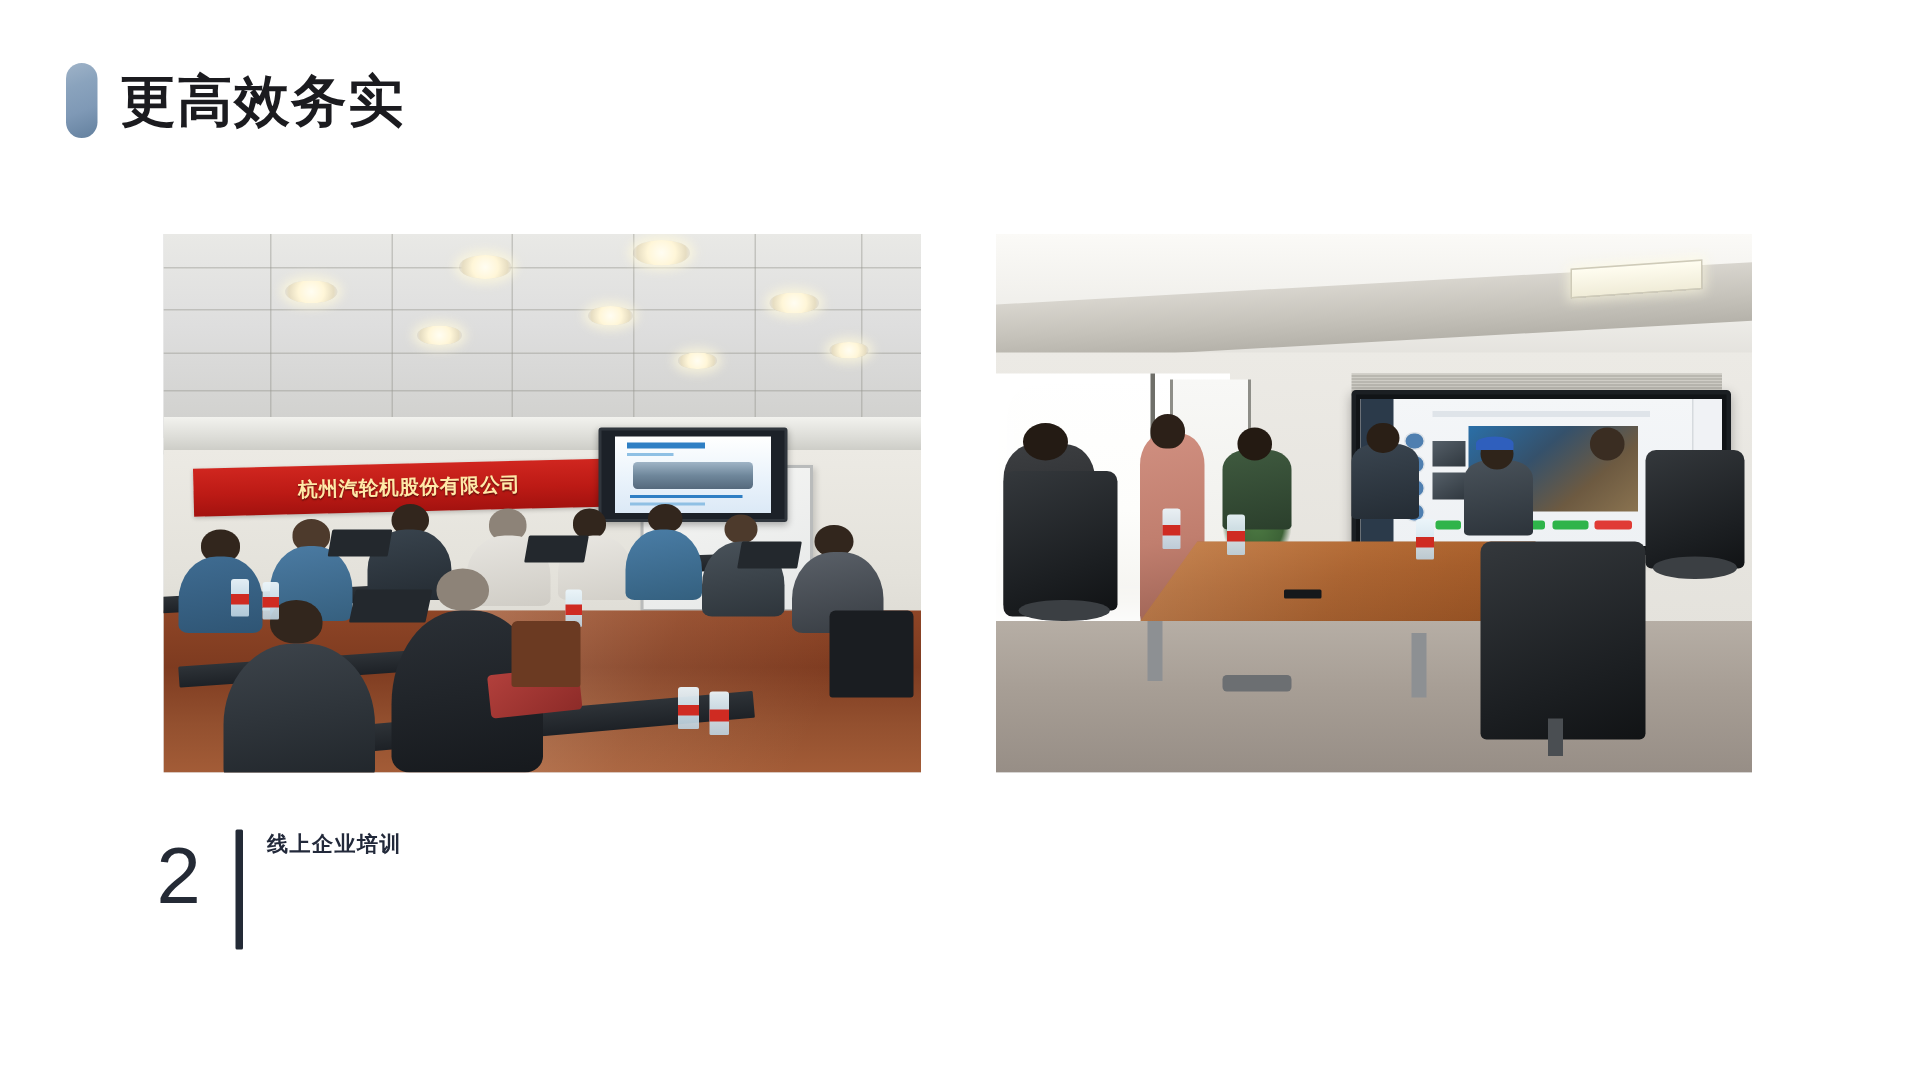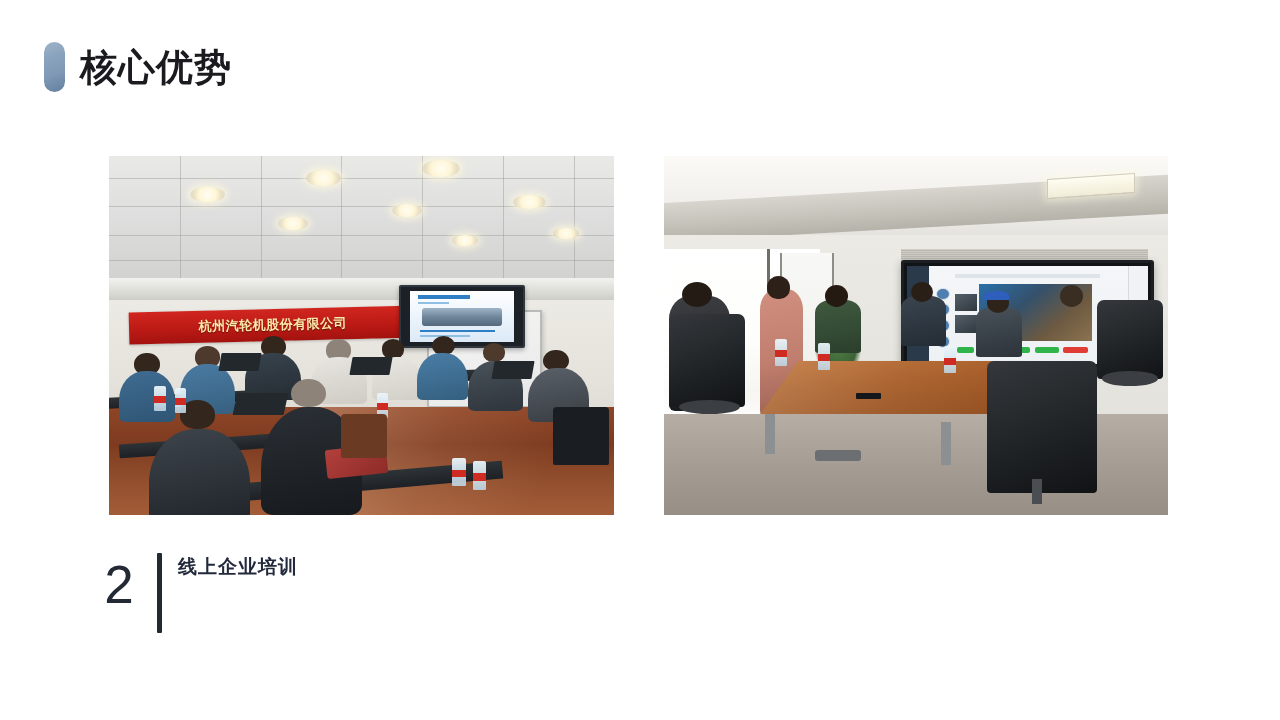--- a/index.html
+++ b/index.html
@@ -356,42 +356,42 @@
     top: 5px;
     width: 5px;
     height: 80px;
     background: #232a36;
     border-radius: 1px;
   }
   #caption-heading {
     position: absolute;
     left: 82px;
     top: 6px;
-    font-size: 19px;
+    font-size: 14px;
     font-weight: bold;
     color: #22293a;
     letter-spacing: 1px;
     white-space: nowrap;
   }
   #caption-body {
     position: absolute;
     left: 82px;
     top: 45px;
     font-size: 18px;
     color: #8b8b8b;
     letter-spacing: .6px;
     white-space: nowrap;
   }
 </style>
 </head>
 <body>
 
 <div id="slide-title-group">
   <div id="title-marker"></div>
-  <div id="slide-title-text">核心优势</div>
+  <div id="slide-title-text">更高效务实</div>
 </div>
 
 <div class="photo" id="photo-left">
   <div class="photo-canvas">
 
     <div class="pl" id="L-ceiling"></div>
 
     <div class="ceil-grid" style="left:0;top:6%;width:100%;height:1px;"></div>
     <div class="ceil-grid" style="left:0;top:14%;width:100%;height:1px;"></div>
     <div class="ceil-grid" style="left:0;top:22%;width:100%;height:1px;"></div>

